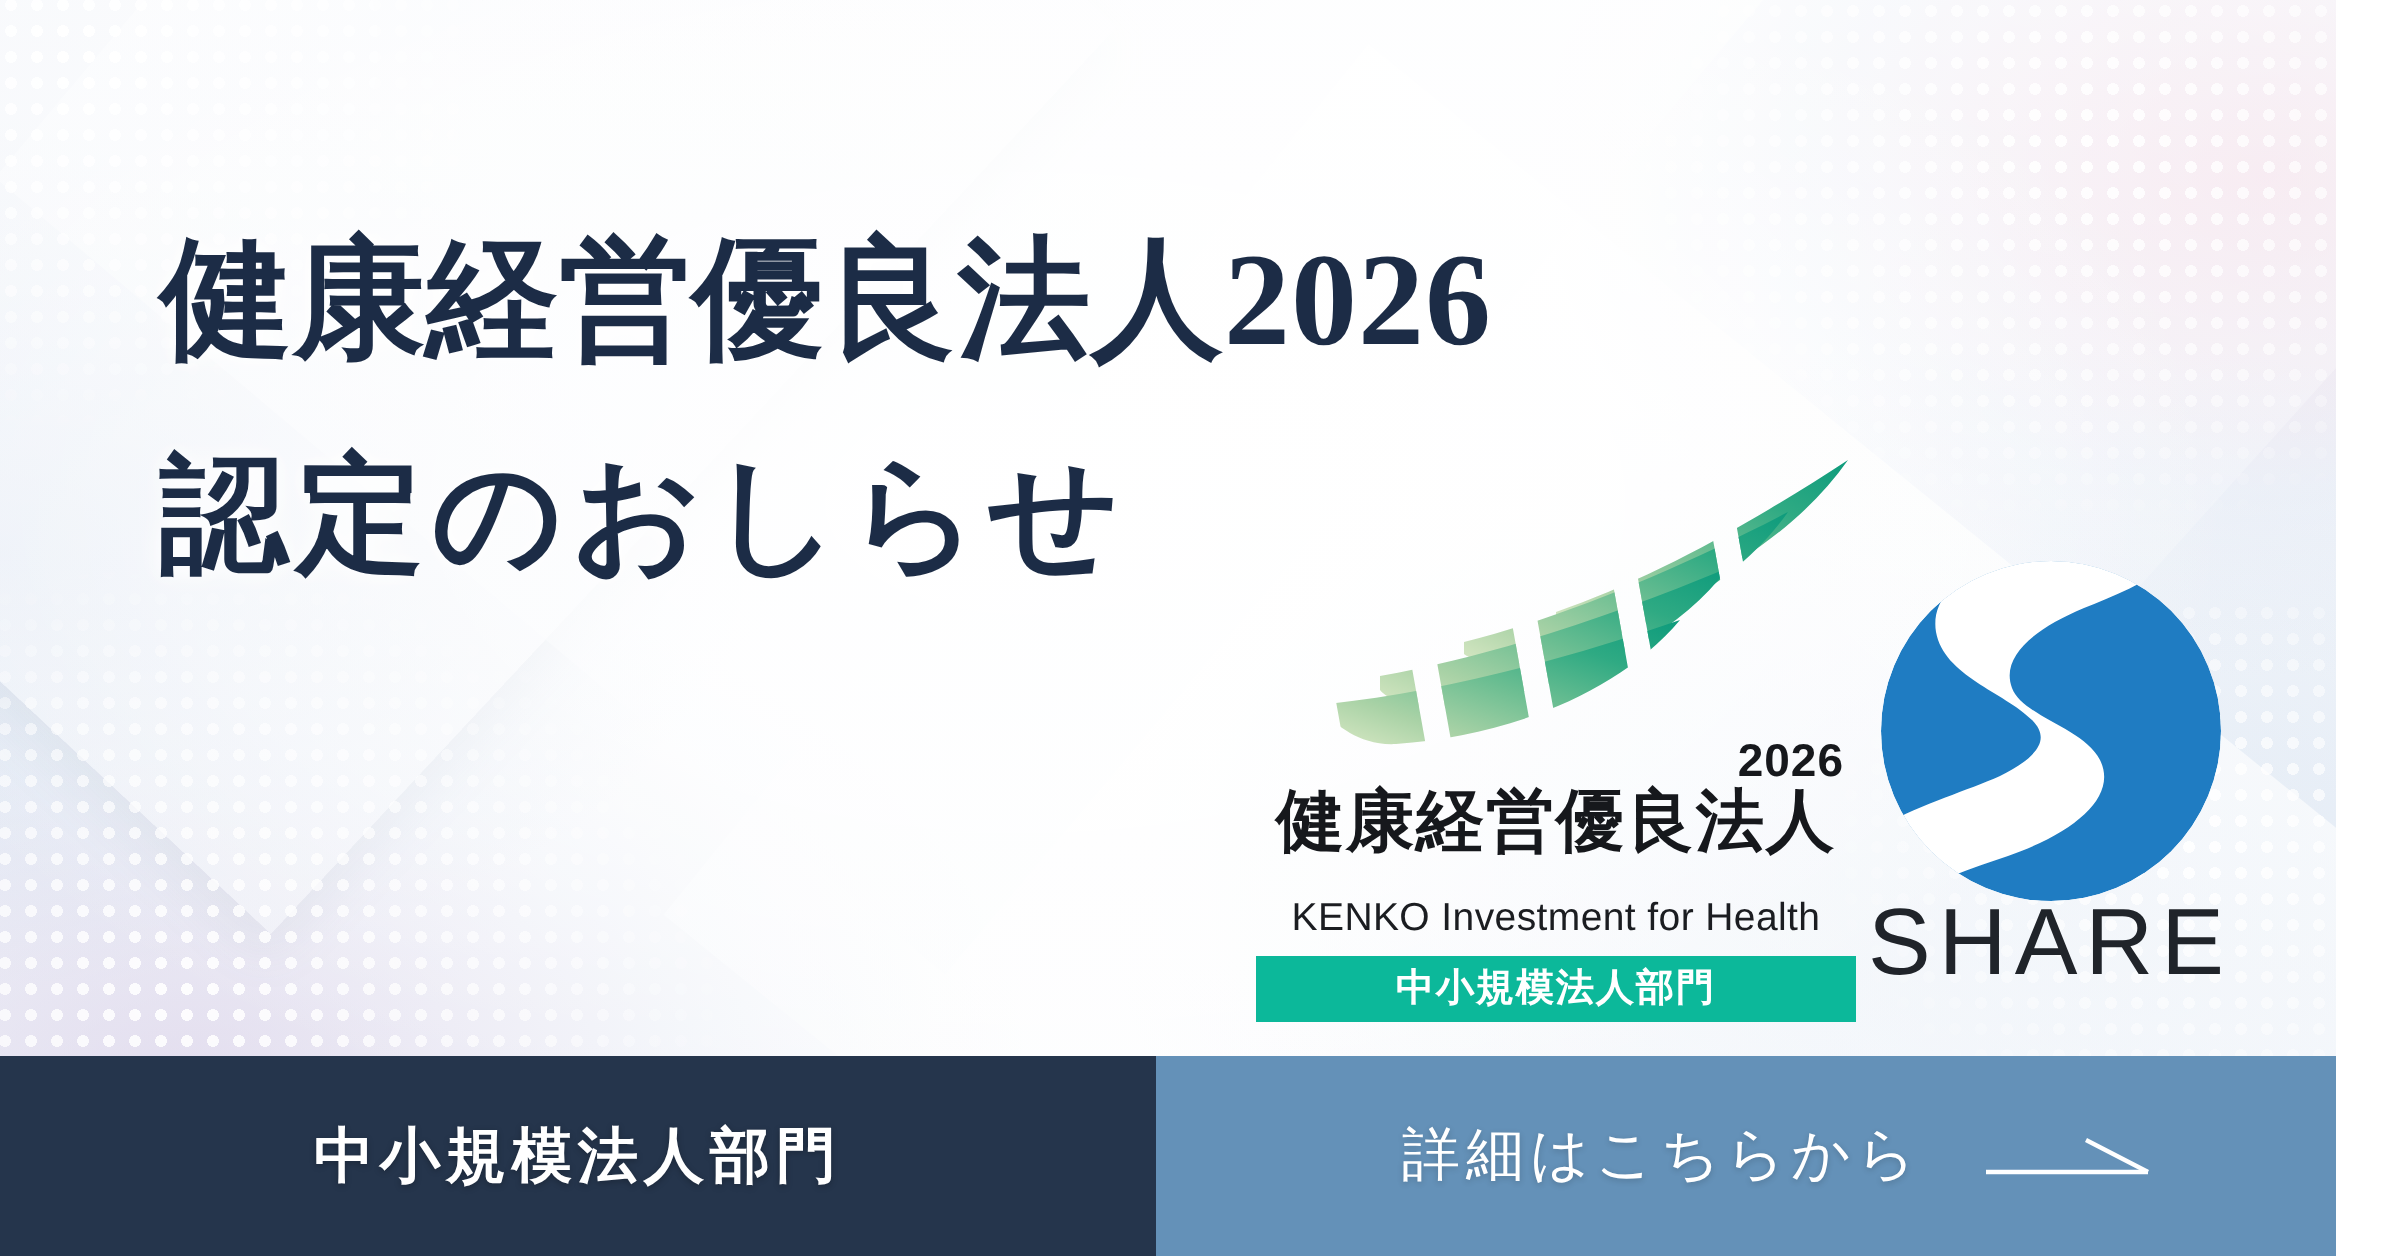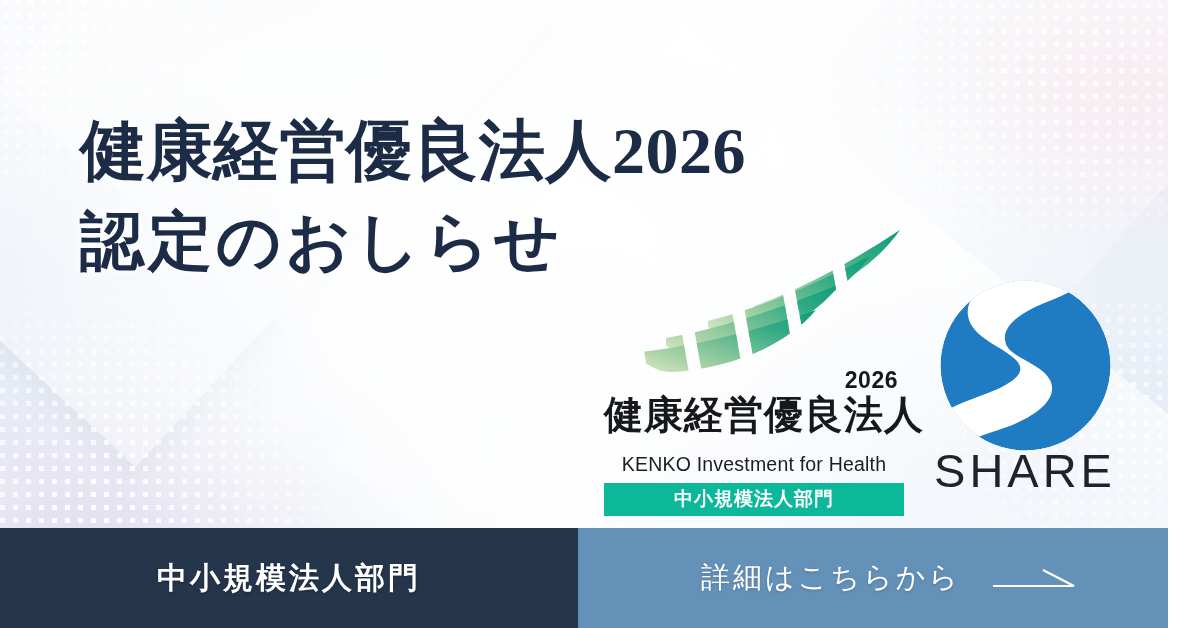--- a/index.html
+++ b/index.html
@@ -108,45 +108,45 @@
     font-family: "Liberation Serif", "DejaVu Serif", serif;
     font-weight: 700;
     letter-spacing: 0.5px;
     line-height: 1.0;
     white-space: nowrap;
     text-shadow:
        0 0 10px rgba(255,255,255,0.95),
        0 0 18px rgba(255,255,255,0.80);
   }
   .headline-line-1 { font-size: 66px; }
-  .headline-line-2 { font-size: 64px; margin-top: 26px; letter-spacing: 4px; }
+  .headline-line-2 { font-size: 64px; margin-top: 42px; letter-spacing: 4px; }
 
   
   .kenko-logo {
     position: absolute;
-    left: 604px;
+    left: 628px;
     top: 228px;
     width: 300px;
     z-index: 7;
   }
   .kenko-wave { width: 300px; height: 145px; display: block; }
   .kenko-year {
     text-align: right;
     font-family: "Liberation Sans", "DejaVu Sans", sans-serif;
     font-weight: 700;
     font-size: 23px;
     color: #16181c;
     line-height: 1;
     margin: -4px 6px 2px 0;
     letter-spacing: 0.5px;
   }
   .kenko-jp {
     font-family: "Liberation Serif", "DejaVu Serif", serif;
     font-weight: 700;
-    font-size: 39px;
+    font-size: 34px;
     color: #16181c;
     line-height: 1.06;
     letter-spacing: 1px;
     text-align: center;
     white-space: nowrap;
   }
   .kenko-en {
     font-family: "Liberation Sans", "DejaVu Sans", sans-serif;
     font-weight: 500;
     font-size: 19.5px;

